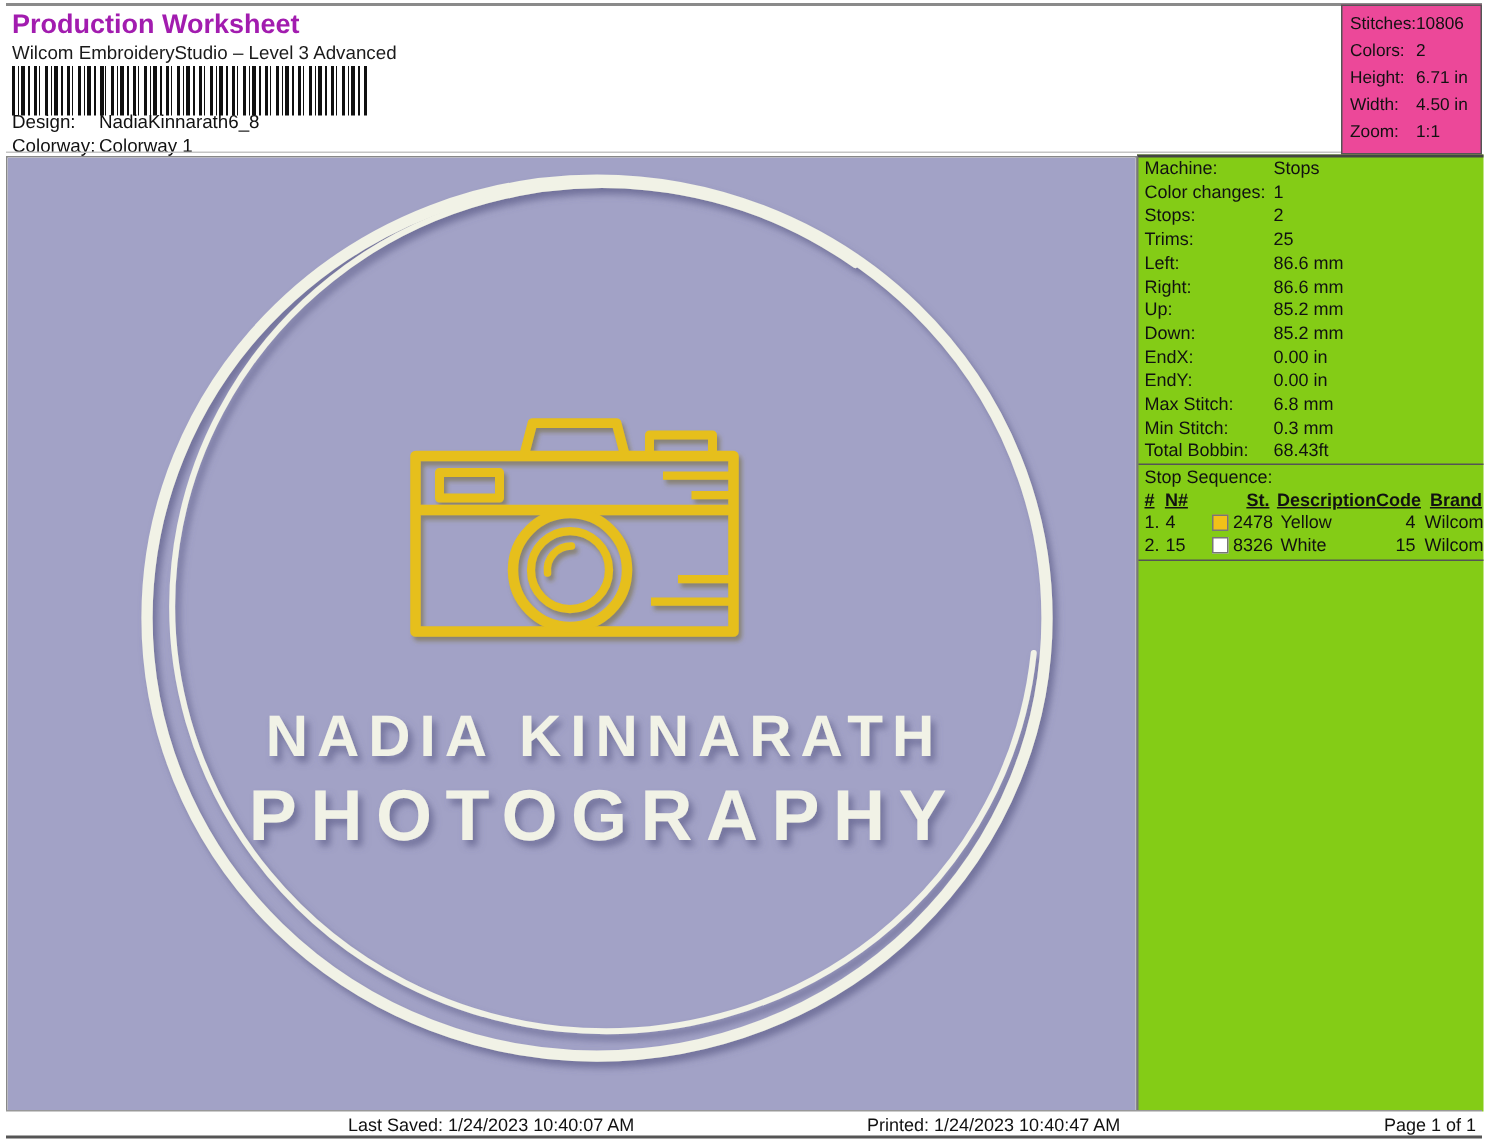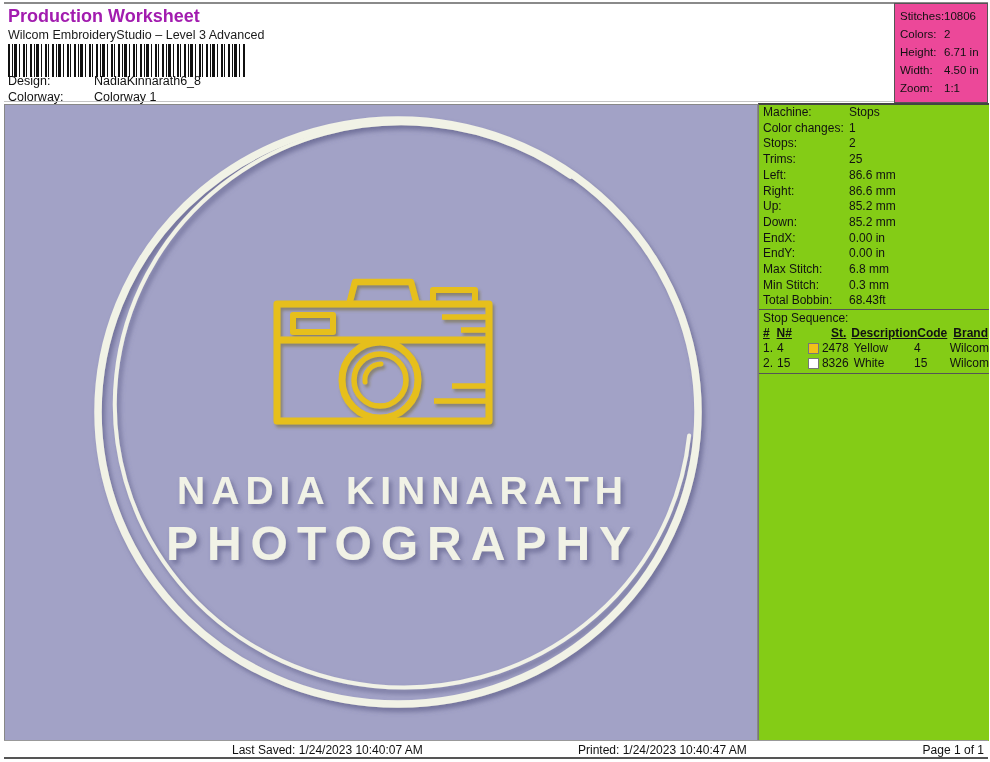--- a/index.html
+++ b/index.html
@@ -15,21 +15,21 @@
   .barcode { position:absolute; left:8px; top:44px; width:238px; height:33px;
     background: repeating-linear-gradient(90deg,
       #101010 0px, #101010 2px, #fff 2px, #fff 4px,
       #101010 4px, #101010 5px, #fff 5px, #fff 6px,
       #101010 6px, #101010 9px, #fff 9px, #fff 11px,
       #101010 11px, #101010 12px, #fff 12px, #fff 15px,
       #101010 15px, #101010 17px, #fff 17px, #fff 18px,
       #101010 18px, #101010 19px, #fff 19px, #fff 22px);
   }
 
-  .meta-row { position:absolute; left:8px; font-size:12.5px; display:flex;gap:28px; }
+  .meta-row { position:absolute; left:8px; font-size:12.5px; display:flex; }
   .meta-row .lbl { width:58px; }
   .meta-design { top:74px; }
   .meta-colorway { top:90px; }
 
   .stats-box { position:absolute; left:894px; top:3px; width:94px; height:100px; border:1px solid #555; background:#ec4899; padding:3px 0 0 5px; }
   .stats-row { display:flex; font-size:11.5px; line-height:18px; }
   .stats-row .lbl { width:44px; }
 
   .design-area { position:absolute; left:4px; top:104px; width:754px; height:637px; border:1px solid #888; }
   .design-area svg { display:block; }
@@ -40,21 +40,21 @@
 
   .ss-title { border-top:1px solid #555; line-height:16px; padding-left:4px; }
   .ss-table { width:100%; }
   .ss-hrow, .ss-row { display:flex; align-items:center; line-height:15px; padding-left:4px; font-size:12px; }
   .ss-hrow { font-weight:bold; }
   .ss-hrow span { text-decoration:underline; }
   .c-num { width:16px; }
   .c-n { width:26px; }
   .c-st { width:56px; display:flex; align-items:center; justify-content:flex-end; }
   .c-desc { width:74px; padding-left:5px; }
-  .c-code { width:34px; }
+  .c-code { width:34px; text-align:right; }
   .c-brand { width:48px; padding-left:6px; }
   .swatch { width:11px; height:11px; border:1px solid #777; margin-right:3px; flex:0 0 auto; }
   .ss-bottom { border-top:1px solid #555; margin-top:2px; }
 
   .footer { position:absolute; left:4px; top:740px; width:984px; height:19px; border-top:1px solid #999; border-bottom:2px solid #555; font-size:12px; background:#fff; }
   .footer span { position:absolute; top:2px; white-space:nowrap; }
   .f-created { left:4px;margin-top:21px; }
   .f-saved { left:228px; }
   .f-printed { left:574px; }
   .f-page { right:4px; }

